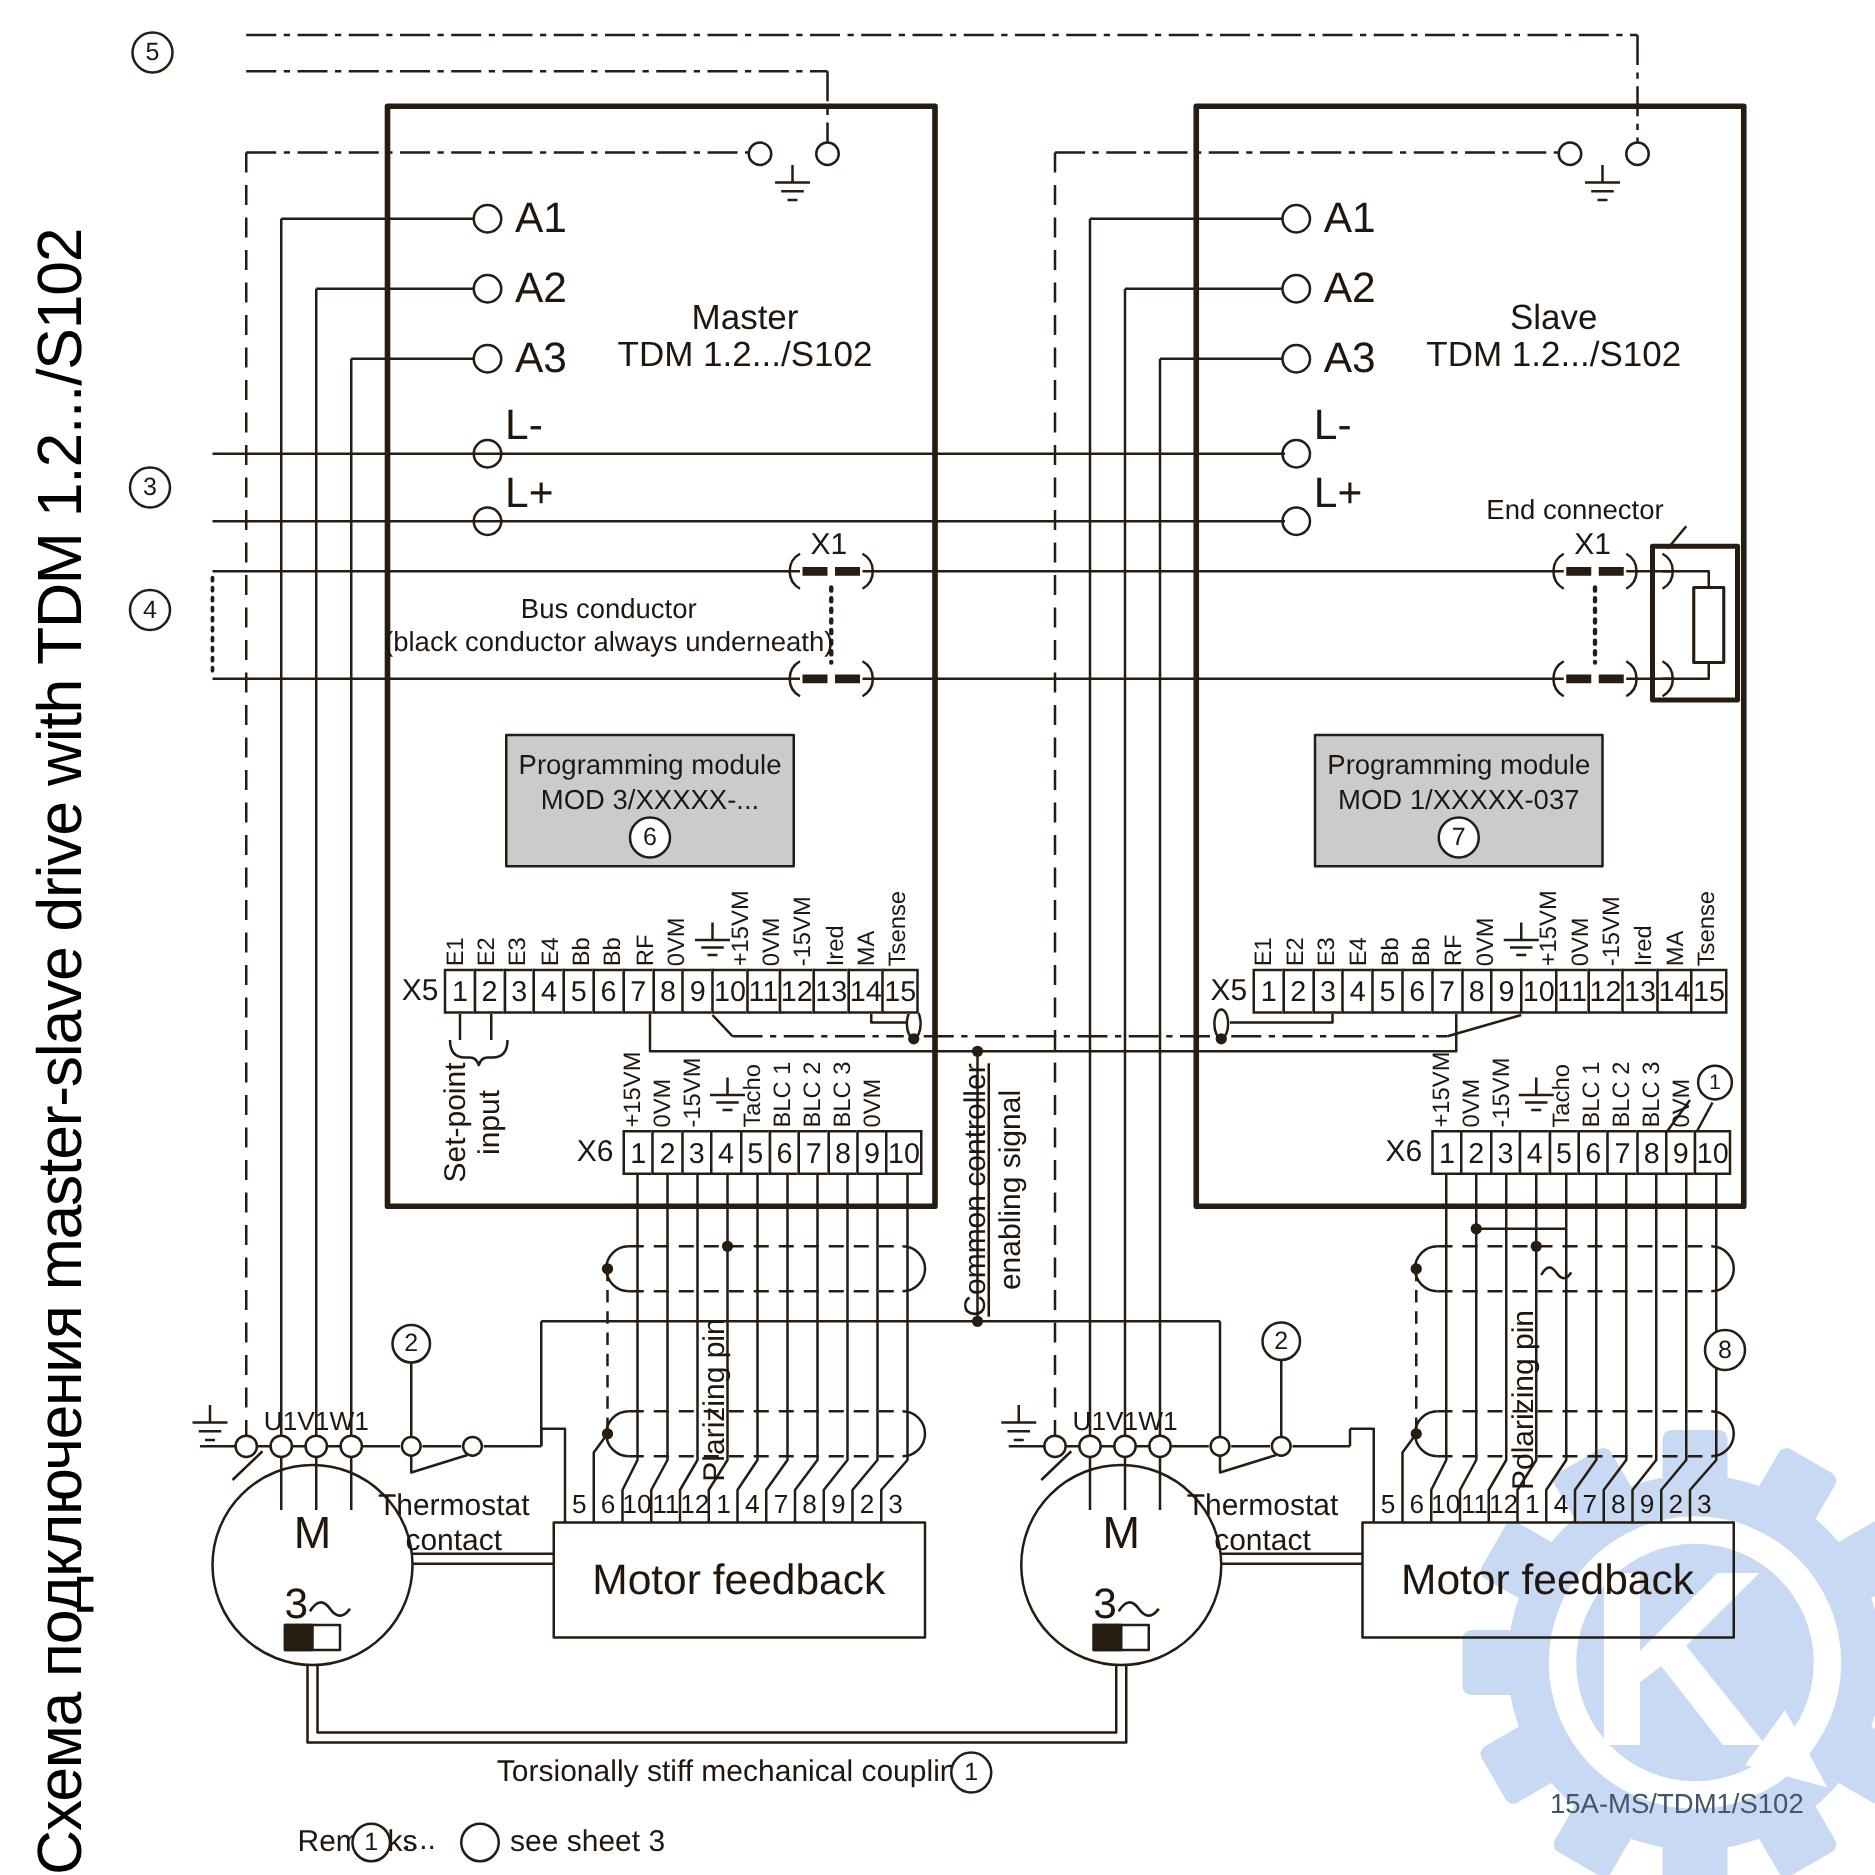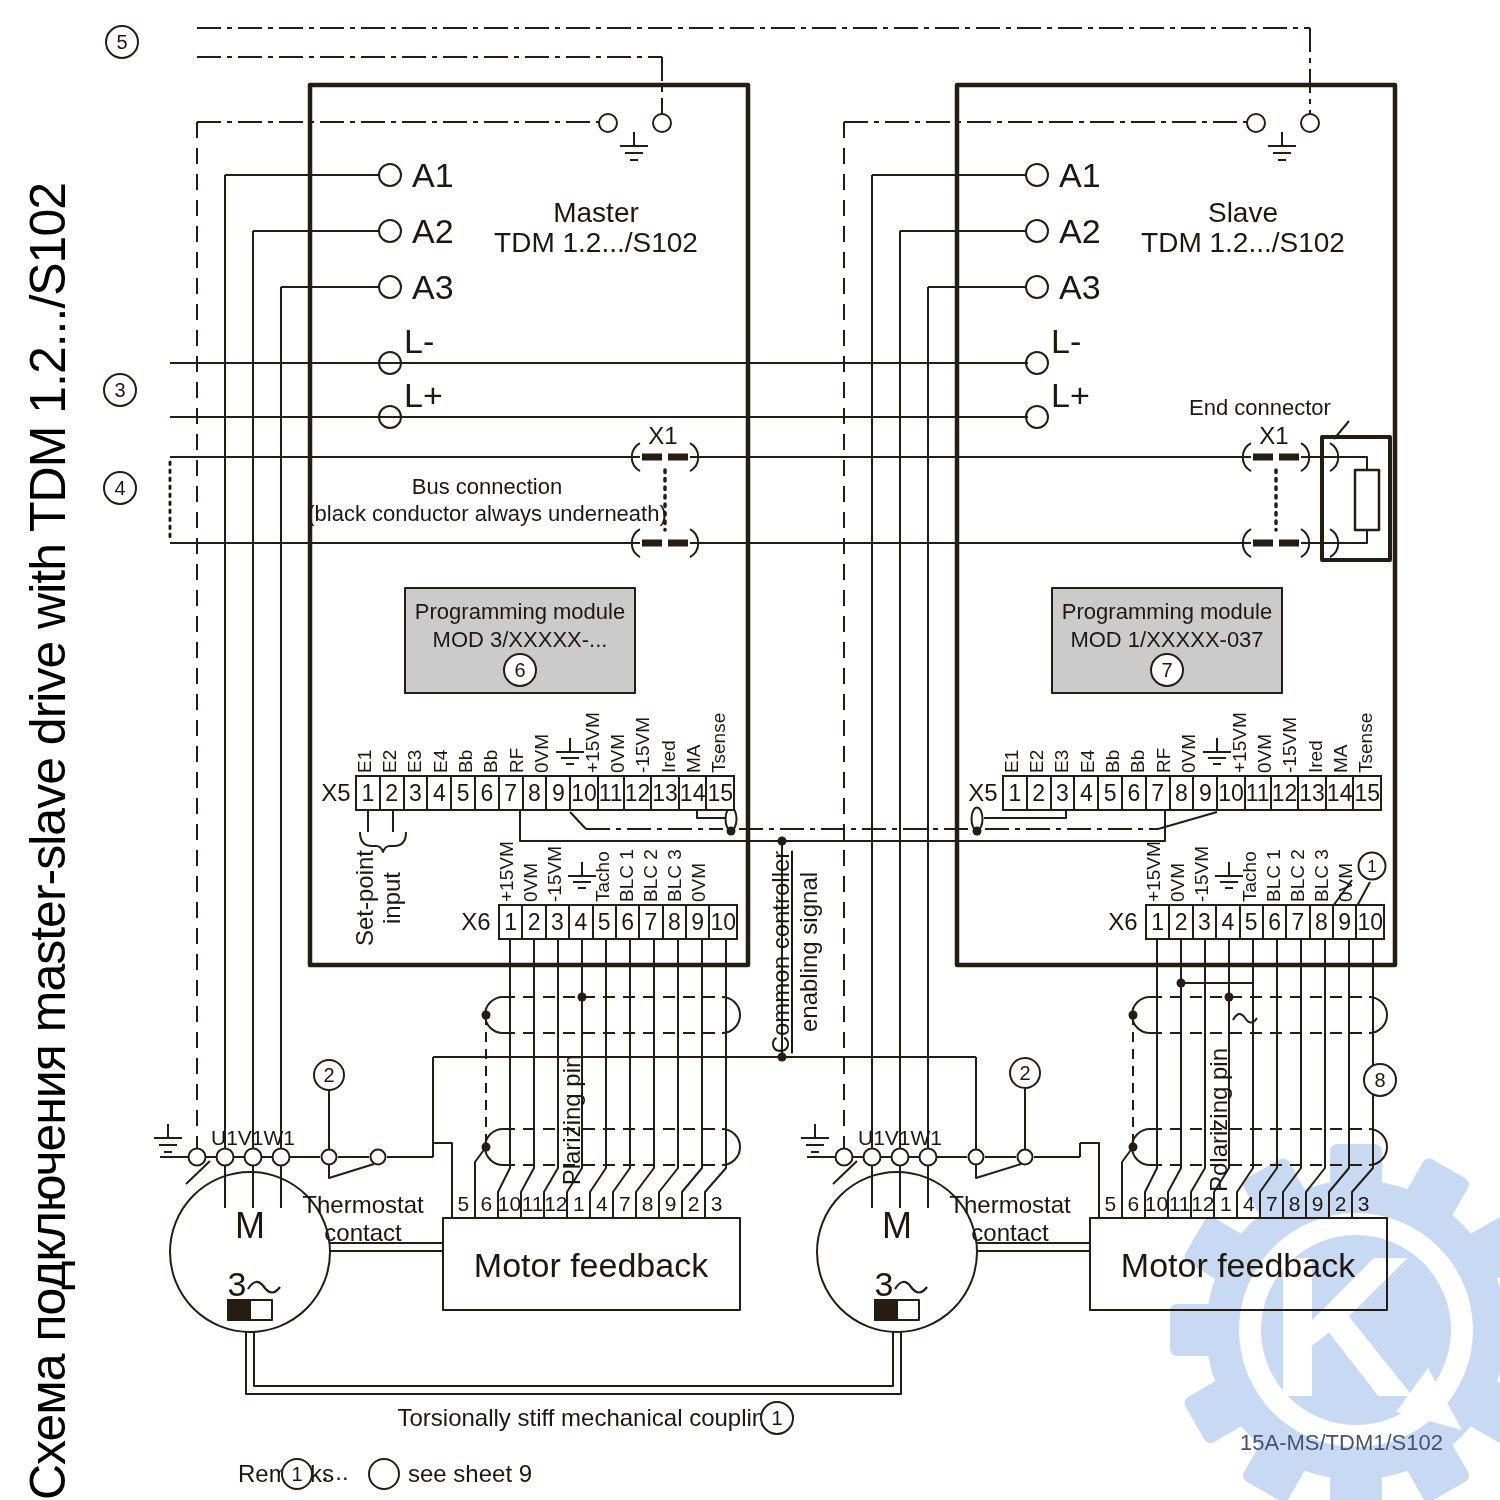--- a/index.html
+++ b/index.html
@@ -4,21 +4,21 @@
 <style>
   html,body{margin:0;padding:0;}
   body{width:1500px;height:1500px;position:relative;overflow:hidden;background:#fff;
        font-family:"Liberation Sans",sans-serif;color:#20160e;}
   svg{position:absolute;top:0;left:0;}
   #wm{z-index:0;} #wires{z-index:1;}
   .lbl{position:absolute;white-space:nowrap;z-index:2;}
   .c{transform:translate(-50%,-50%);}
   .vc{transform:translateY(-50%);}
   .rot{transform:translate(-50%,-50%) rotate(-90deg);}
-  .u{text-decoration:underline;} .f36{font-size:36px;} .f28{font-size:28px;} .f26{font-size:34px;}
+  .u{text-decoration:underline;} .f36{font-size:36px;} .f28{font-size:28px;margin-top:41px;} .f26{font-size:34px;}
   .f24{font-size:24px;} .f22{font-size:22px;}
   .badge{position:absolute;border:2.4px solid #271c12;border-radius:50%;background:#fff;
          display:flex;align-items:center;justify-content:center;
          transform:translate(-50%,-50%);font-size:20px;z-index:3;}
   .b30{width:30px;height:30px;} .b28{width:28px;height:28px;} .b26{width:25px;height:25px;font-size:17px;}
   .strip{position:absolute;display:flex;background:#fff;height:36px;z-index:2;}
   .cell{flex:1;border:2px solid #271c12;margin-left:-2px;display:flex;align-items:center;
         justify-content:center;font-size:23px;background:#fff;}
   .cell:first-child{margin-left:0;}
   .vlabs{position:absolute;display:flex;z-index:2;}
@@ -190,21 +190,21 @@
 <div class="badge b30" style="left:1380px;top:1080px">8</div>
 
 <div class="lbl c f28" style="left:596px;top:213px">Master</div>
 <div class="lbl c f28" style="left:596px;top:243px">TDM 1.2.../S102</div>
 <div class="lbl vc f26" style="left:412px;top:175px">A1</div>
 <div class="lbl vc f26" style="left:412px;top:231px">A2</div>
 <div class="lbl vc f26" style="left:412px;top:287px">A3</div>
 <div class="lbl vc f26" style="left:404px;top:341px">L-</div>
 <div class="lbl vc f26" style="left:404px;top:395px">L+</div>
 <div class="lbl c f24" style="left:663px;top:436px">X1</div>
-<div class="lbl c f22" style="left:487px;top:487px">Bus connection</div>
+<div class="lbl c f22" style="left:487px;top:487px">Bus conductor</div>
 <div class="lbl c f22" style="left:487px;top:514px">(black conductor always underneath)</div>
 <div class="lbl c f22" style="left:520px;top:612px">Programming module</div>
 <div class="lbl c f22" style="left:520px;top:640px">MOD 3/XXXXX-...</div>
 <div class="lbl c f24" style="left:336px;top:793px">X5</div>
 <div class="lbl c f24" style="left:476px;top:922px">X6</div>
 <div class="lbl rot f24" style="left:365px;top:898px">Set-point</div>
 <div class="lbl rot f24" style="left:392px;top:898px">input</div>
 <div class="lbl rot f24" style="left:572px;top:1120px">Plarizing pin</div>
 <div class="lbl c f24" style="left:363px;top:1205px">Thermostat</div>
 <div class="lbl c f24" style="left:363px;top:1233px">contact</div>
@@ -590,14 +590,14 @@
     <div class="ncell"><span>V1</span></div>
     <div class="ncell"><span>W1</span></div>
   </div>
 
 <div class="lbl c f24" style="left:588px;top:1418px">Torsionally stiff mechanical coupling</div>
 <div class="badge b30" style="left:777px;top:1418px">1</div>
 <div class="lbl vc f24" style="left:238px;top:1474px">Remarks</div>
 <div class="badge b28" style="left:297px;top:1474px">1</div>
 <div class="lbl vc f24" style="left:322px;top:1472px">....</div>
 <div class="badge b28" style="left:384px;top:1474px"></div>
-<div class="lbl vc f24" style="left:408px;top:1474px">see sheet 9</div>
+<div class="lbl vc f24" style="left:408px;top:1474px">see sheet 3</div>
 <div class="lbl vc f22 docid" style="left:1240px;top:1443px">15A-MS/TDM1/S102</div>
 
 </body></html>

